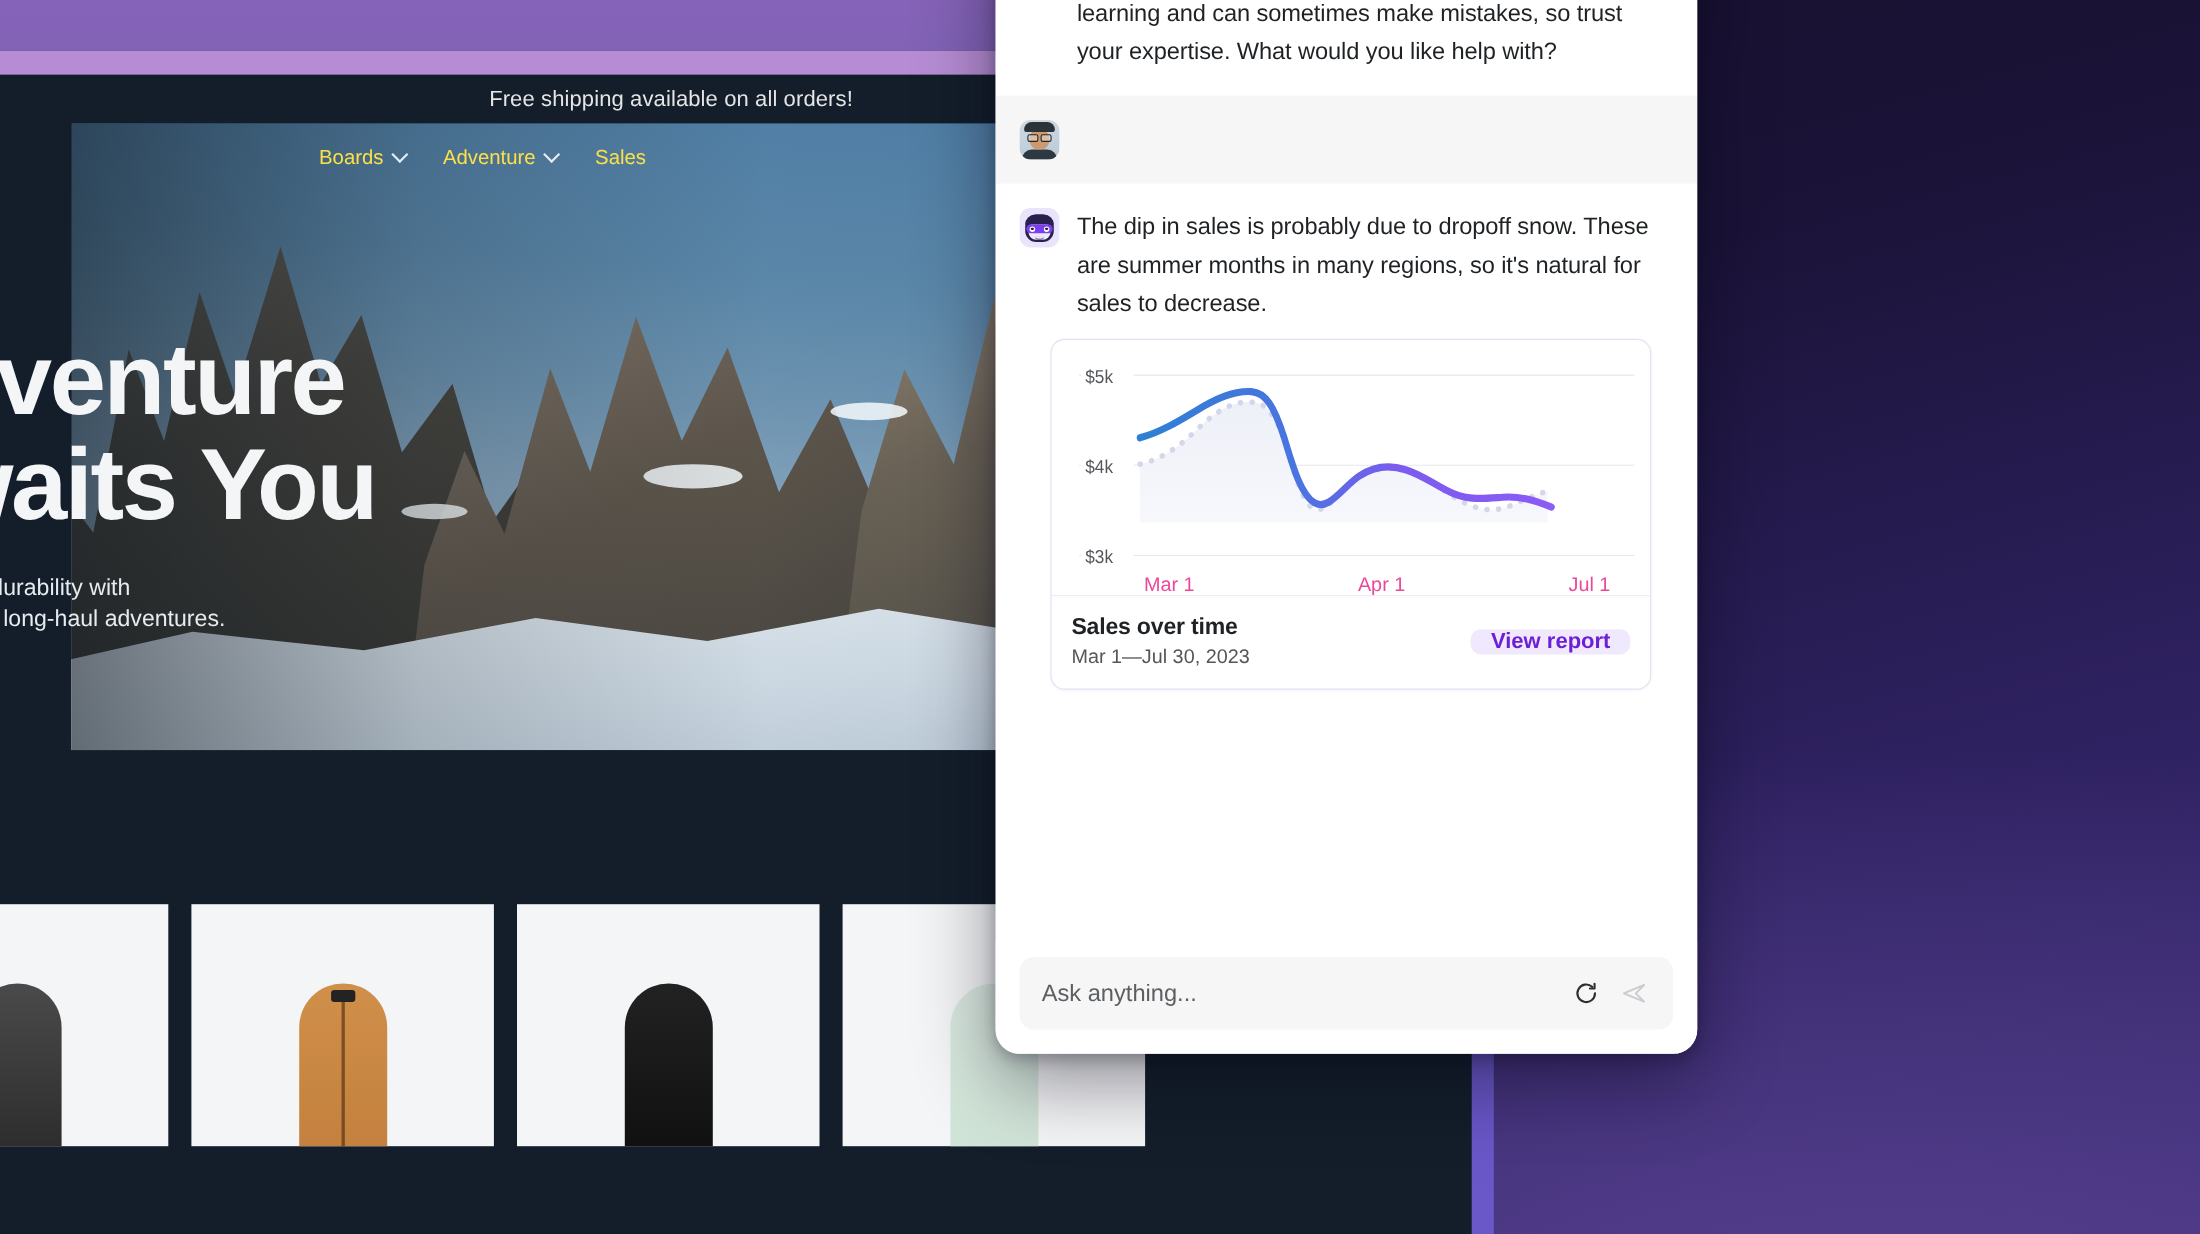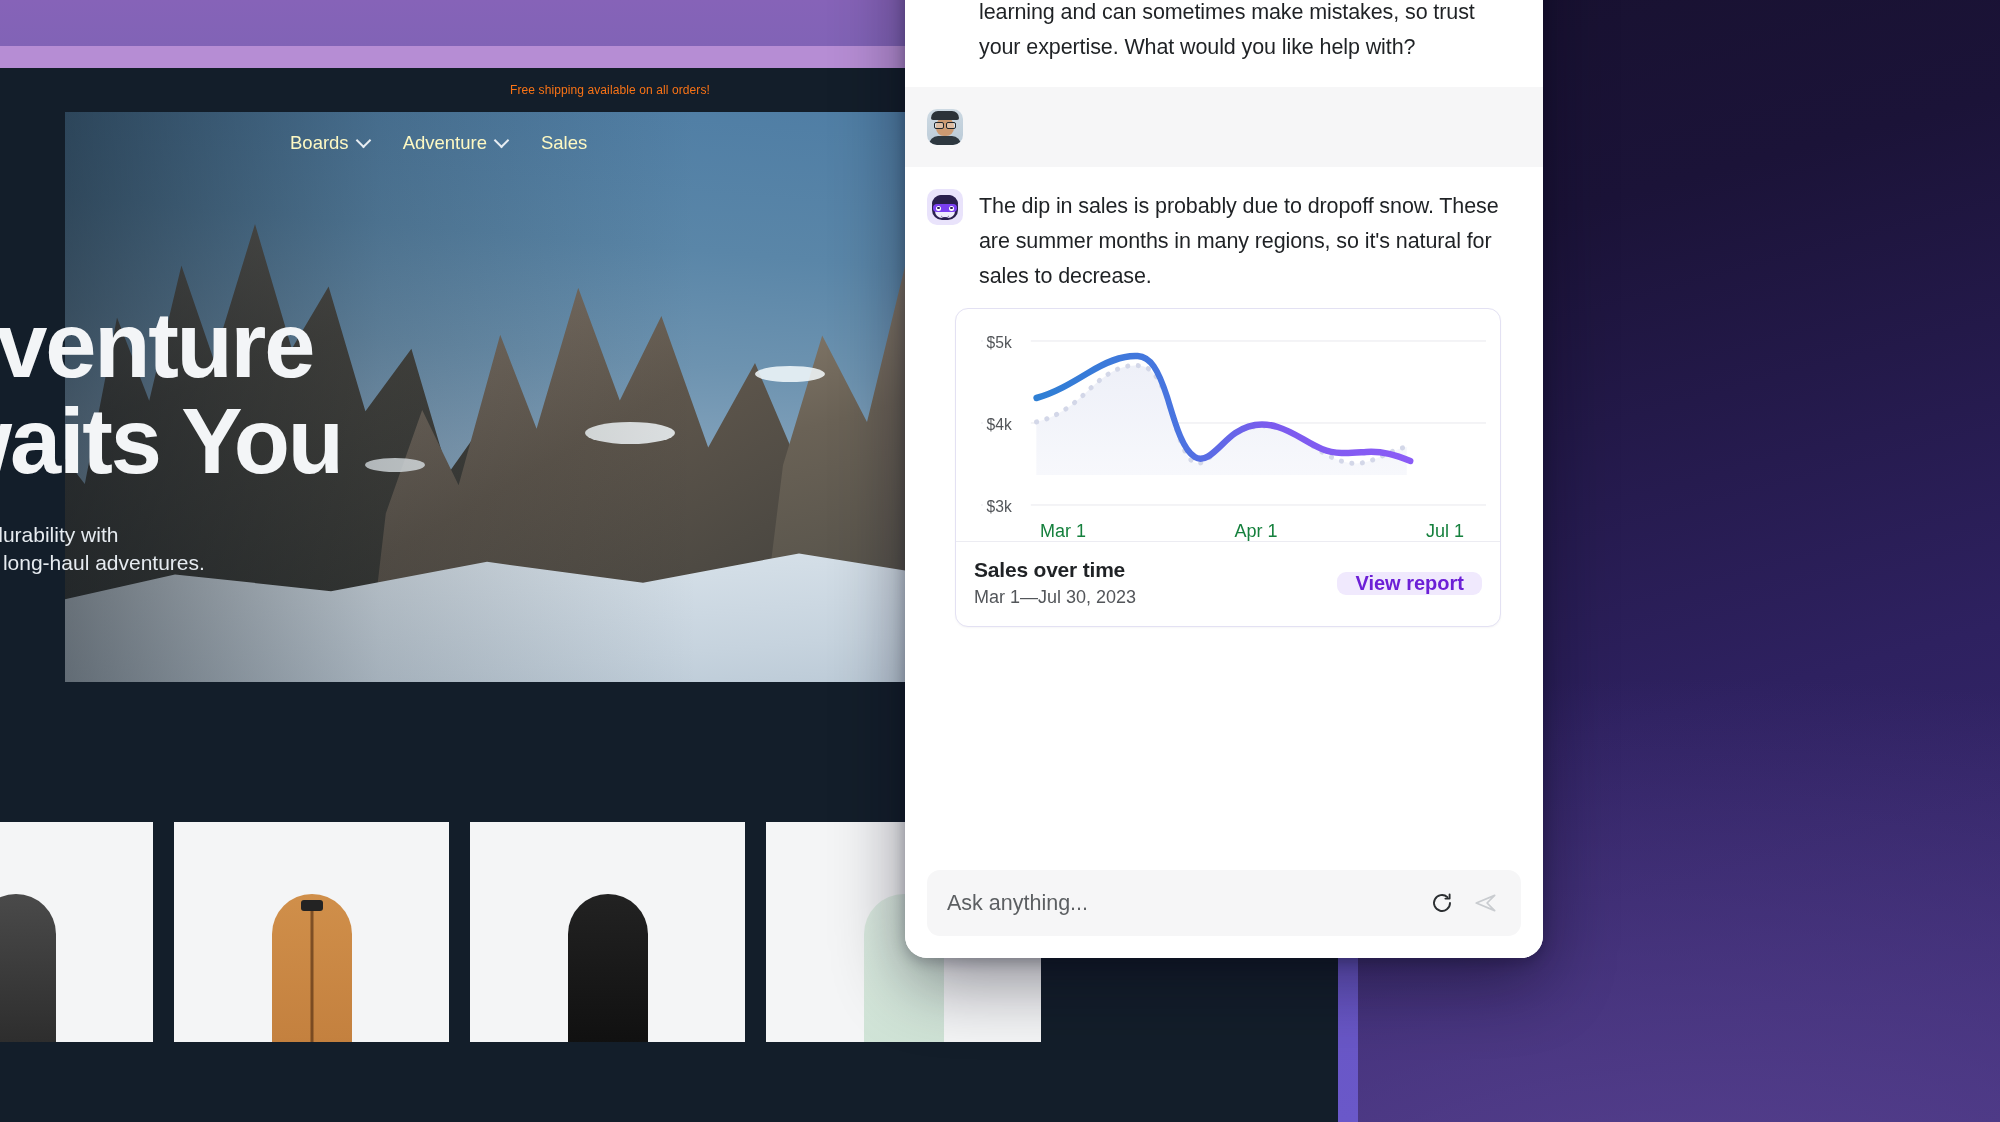--- a/index.html
+++ b/index.html
@@ -44,21 +44,21 @@
   .purple-band-bottom {
     position: absolute; left: 0; top: 46px; width: 100%; height: 22px;
     background: #b68dd4;
   }
   .announce-bar {
     position: absolute; left: 0; top: 68px; width: 100%; height: 44px;
     background: #131e2a;
     display: flex; align-items: center; justify-content: center;
   }
   .announce-bar span {
-    color: #f97316; font-size: 12px; letter-spacing: .1px;
+    color: #e5e5e5; font-size: 20px; letter-spacing: .1px;
   }
 
   .store-body { position: absolute; left: 0; top: 112px; width: 100%; bottom: 0; }
 
   
   .hero {
     position: absolute; left: 125px; top: 0px; width: 1215px; height: 570px;
     overflow: hidden;
   }
   .hero-photo {
@@ -129,21 +129,21 @@
   
   .store-nav {
     position: absolute; left: 0; top: 0; width: 1340px; height: 78px;
     display: flex; align-items: center; z-index: 6;
   }
   .nav-links {
     position: absolute; left: 350px; top: 20px;
     display: flex; align-items: center; gap: 34px;
   }
   .nav-link {
-    color: #fef9c3; font-size: 18.5px; display: flex; align-items: center; gap: 9px;
+    color: #fde047; font-size: 18.5px; display: flex; align-items: center; gap: 9px;
     white-space: nowrap; cursor: pointer; text-align: right;
   }
   .chev {
     width: 11px; height: 11px;
     border-right: 2.1px solid #e7edf2; border-bottom: 2.1px solid #e7edf2;
     transform: translateY(-3px) rotate(45deg);
   }
 
   .hero-copy { position: absolute; left: -62px; top: 185px; z-index: 6; width: 860px; }
   .hero-title {
@@ -243,21 +243,21 @@
     background: #ffffff;
     box-shadow: 0 1px 2px rgba(20,15,60,.04);
     overflow: hidden;
   }
   .chart-area { position: relative; height: 232px; padding: 16px 14px 0 14px; }
   .chart-svg { display: block; width: 100%; height: 202px; }
   .xaxis {
     display: flex; justify-content: space-between;
     padding: 0 22px 0 70px; margin-top: -6px;
   }
-  .xaxis span { color: #15803d; font-size: 18px; }
+  .xaxis span { color: #ec4899; font-size: 18px; }
   .chart-foot {
     border-top: 1px solid #ececf2;
     display: flex; align-items: center; justify-content: space-between;
     padding: 16px 18px 18px 18px;
   }
   .chart-foot-title { font-size: 21px; font-weight: 700; color: #1f2225; letter-spacing: -.2px; }
   .chart-foot-sub { font-size: 18px; color: #53565a; margin-top: 5px; }
   .view-report-btn {
     background: #f0e9fd; color: #6c1fd6; border: none;
     font-size: 20px; font-weight: 600; padding: 0 18px;

